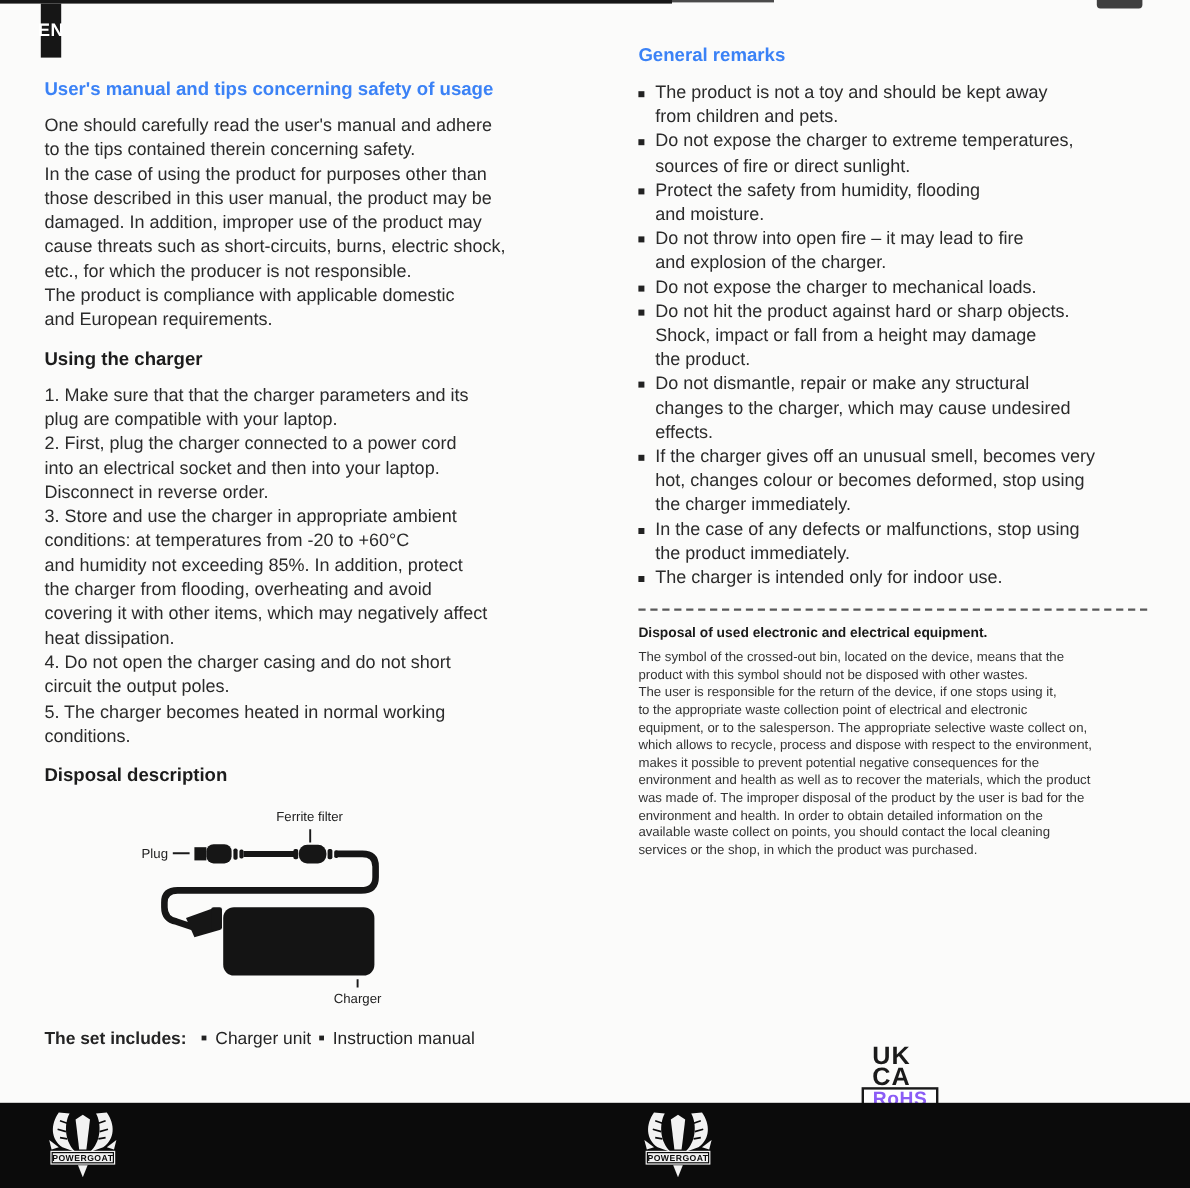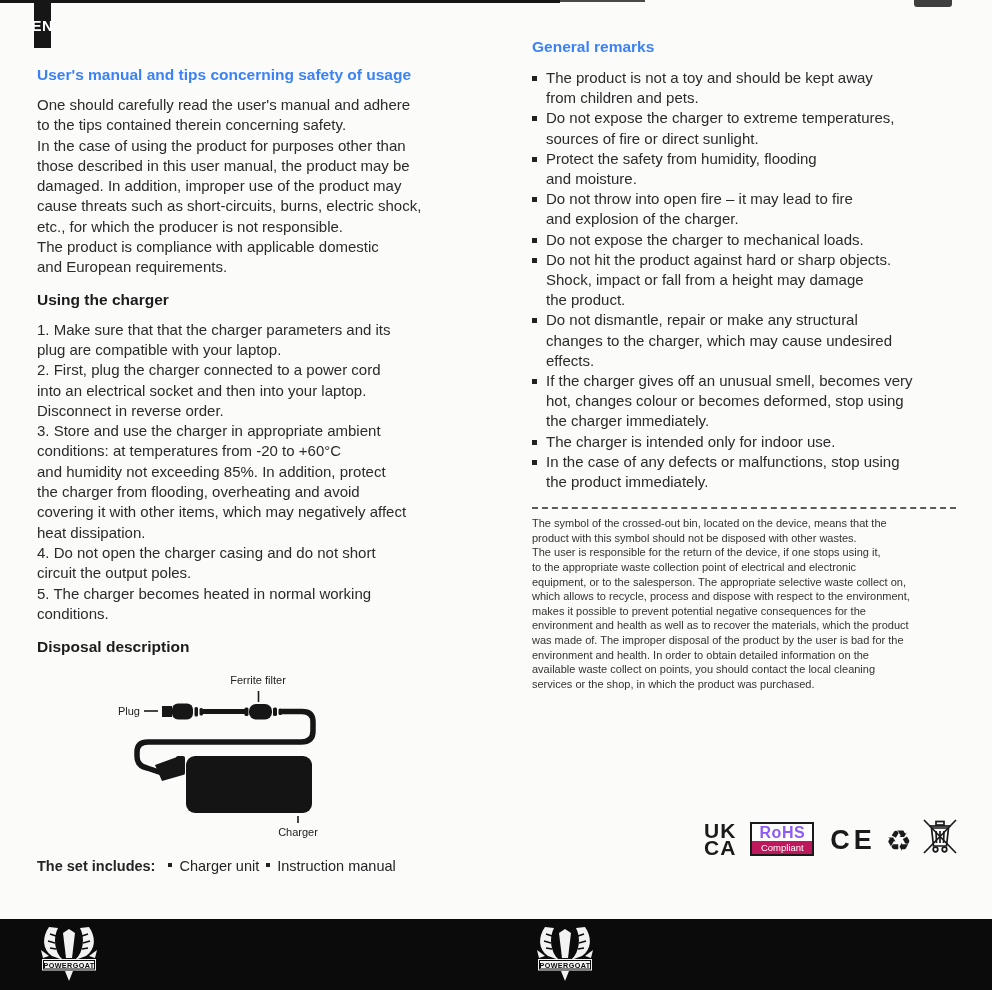--- a/index.html
+++ b/index.html
@@ -36,21 +36,21 @@
 
   .dashline{border:0;border-top:2px dashed #5a5a5a;margin:15px 0 0 0;width:424px;}
   .disposal-h{font-weight:bold;font-size:11.5px;color:#1a1a1a;margin:13px 0 0 0;}
   .disposal-t{white-space:pre-line;font-size:11px;line-height:14.6px;margin:7px 0 0 0;color:#333;}
 
   .set-line{position:absolute;left:37px;top:858px;font-size:14.5px;color:#242424;display:flex;align-items:center;}
   .set-line .lbl{font-weight:bold;margin-right:6px;}
   .sq{display:inline-block;width:4px;height:4px;background:#222;margin:0 7px 2px 7px;vertical-align:middle;}
 
   
-  .marks{position:absolute;left:704px;top:812px;height:44px;display:flex;align-items:flex-end;}
+  .marks{position:absolute;left:704px;top:872px;height:44px;display:flex;align-items:center;flex-direction:column;}
   .ukca{font-weight:bold;font-size:21px;line-height:17px;color:#1a1a1a;letter-spacing:1px;text-align:left;}
   .rohs{margin-left:14px;width:60px;border:2.5px solid #1a1a1a;background:#fff;text-align:center;}
   .rohs .r1{font-weight:bold;font-size:16px;line-height:17px;color:#8b5cf6;letter-spacing:.5px;}
   .rohs .r2{background:#be185d;color:#fff;font-size:9.5px;line-height:13px;}
   .ce{margin-left:16px;font-size:27px;font-weight:600;color:#1a1a1a;letter-spacing:4px;}
   .recycle{margin-left:10px;font-size:29px;color:#1a1a1a;font-family:"DejaVu Sans",sans-serif;line-height:30px;}
   .weee{margin-left:10px;}
 
   .footer-bar{position:absolute;left:0;top:919px;width:992px;height:71px;background:#0b0b0b;}
   .goat{position:absolute;top:6px;}
@@ -184,31 +184,32 @@
 effects.</span>
         </li>
       <li>
           <span class="blt"></span>
           <span class="btxt">If the charger gives off an unusual smell, becomes very
 hot, changes colour or becomes deformed, stop using
 the charger immediately.</span>
         </li>
       <li>
           <span class="blt"></span>
-          <span class="btxt">The charger is intended only for indoor use.</span>
-        </li>
-      <li>
-          <span class="blt"></span>
           <span class="btxt">In the case of any defects or malfunctions, stop using
 the product immediately.</span>
         </li>
+      <li>
+          <span class="blt"></span>
+          <span class="btxt">The charger is intended only for indoor use.</span>
+        </li>
     </ul>
 
     <hr class="dashline">
 
+    <p class="disposal-h">Disposal of used electronic and electrical equipment.</p>
     <p class="disposal-t">The symbol of the crossed-out bin, located on the device, means that the
 product with this symbol should not be disposed with other wastes.
 The user is responsible for the return of the device, if one stops using it,
 to the appropriate waste collection point of electrical and electronic
 equipment, or to the salesperson. The appropriate selective waste collect on,
 which allows to recycle, process and dispose with respect to the environment,
 makes it possible to prevent potential negative consequences for the
 environment and health as well as to recover the materials, which the product
 was made of. The improper disposal of the product by the user is bad for the
 environment and health. In order to obtain detailed information on the

